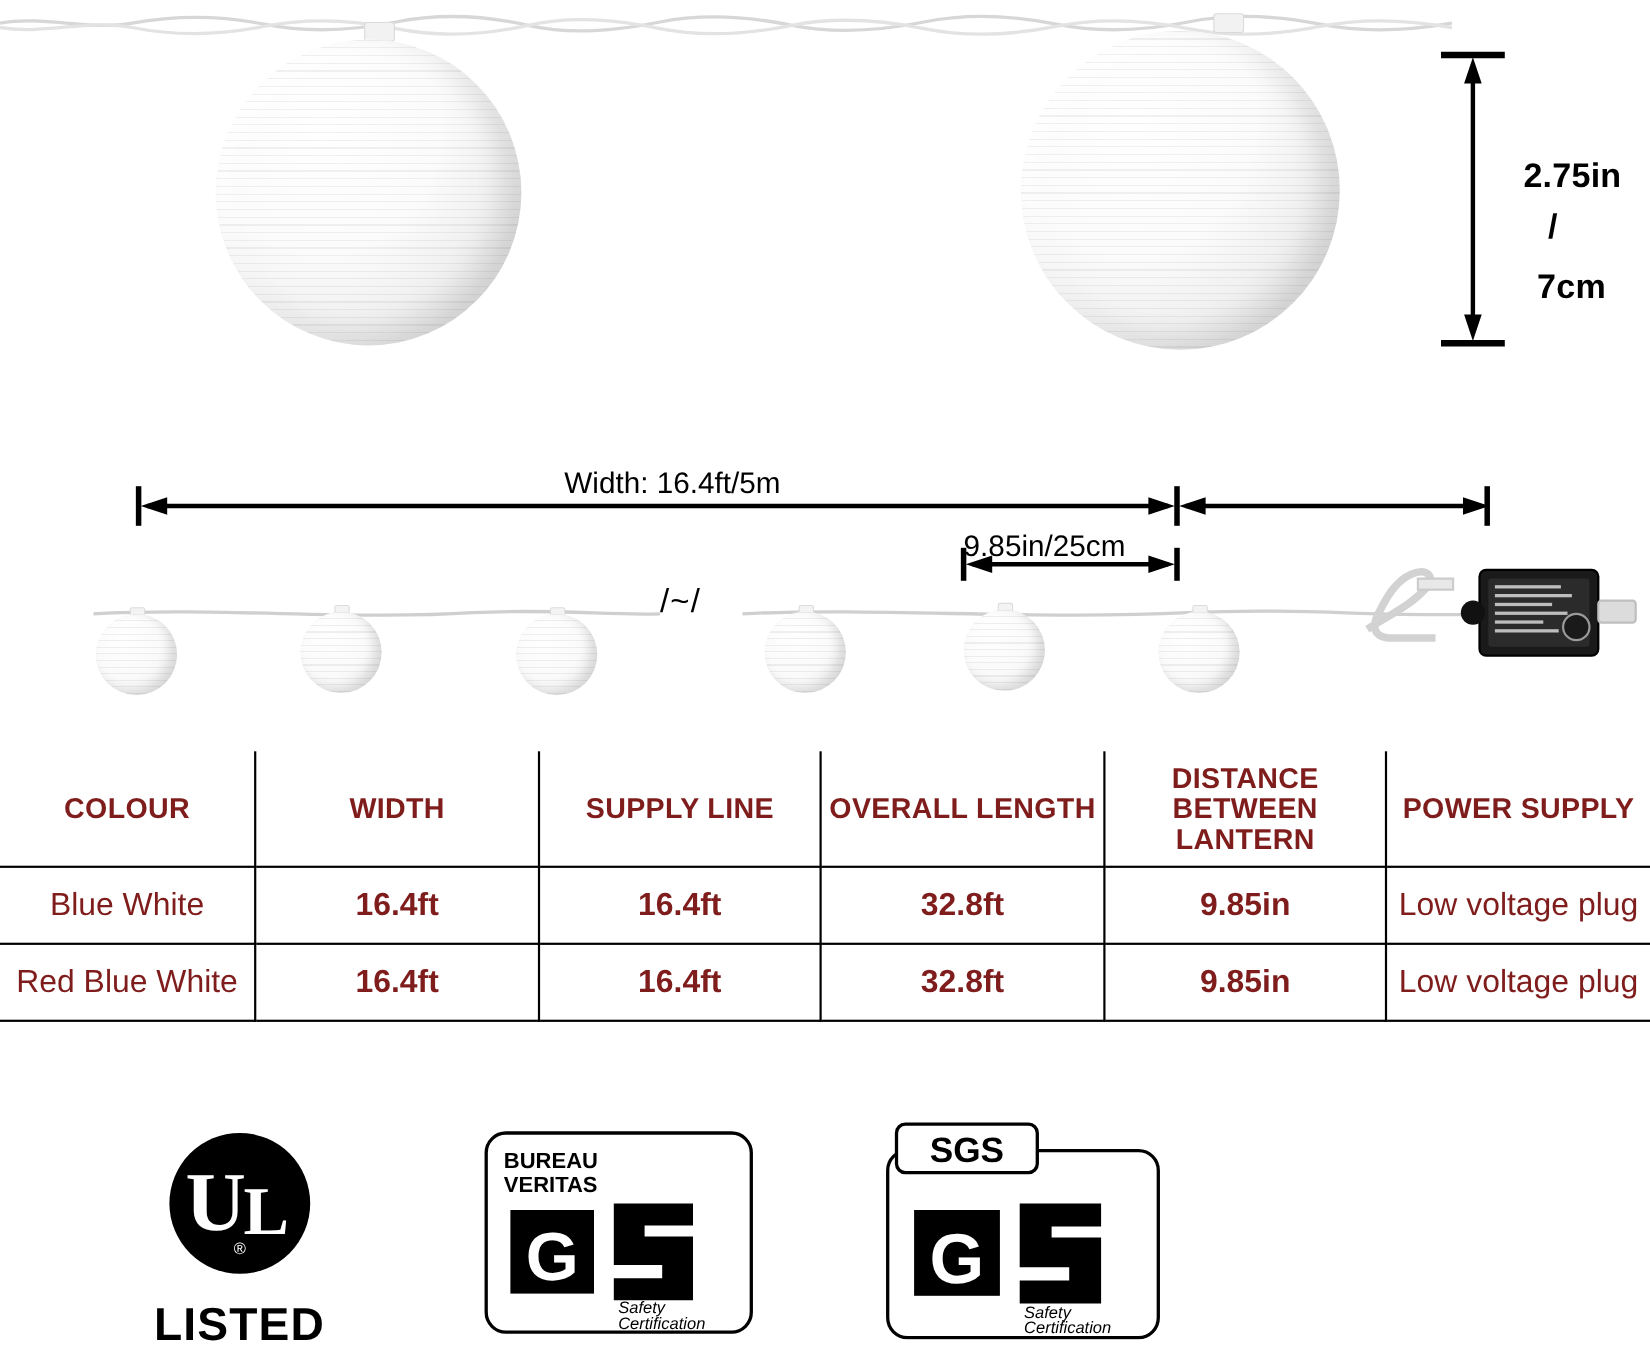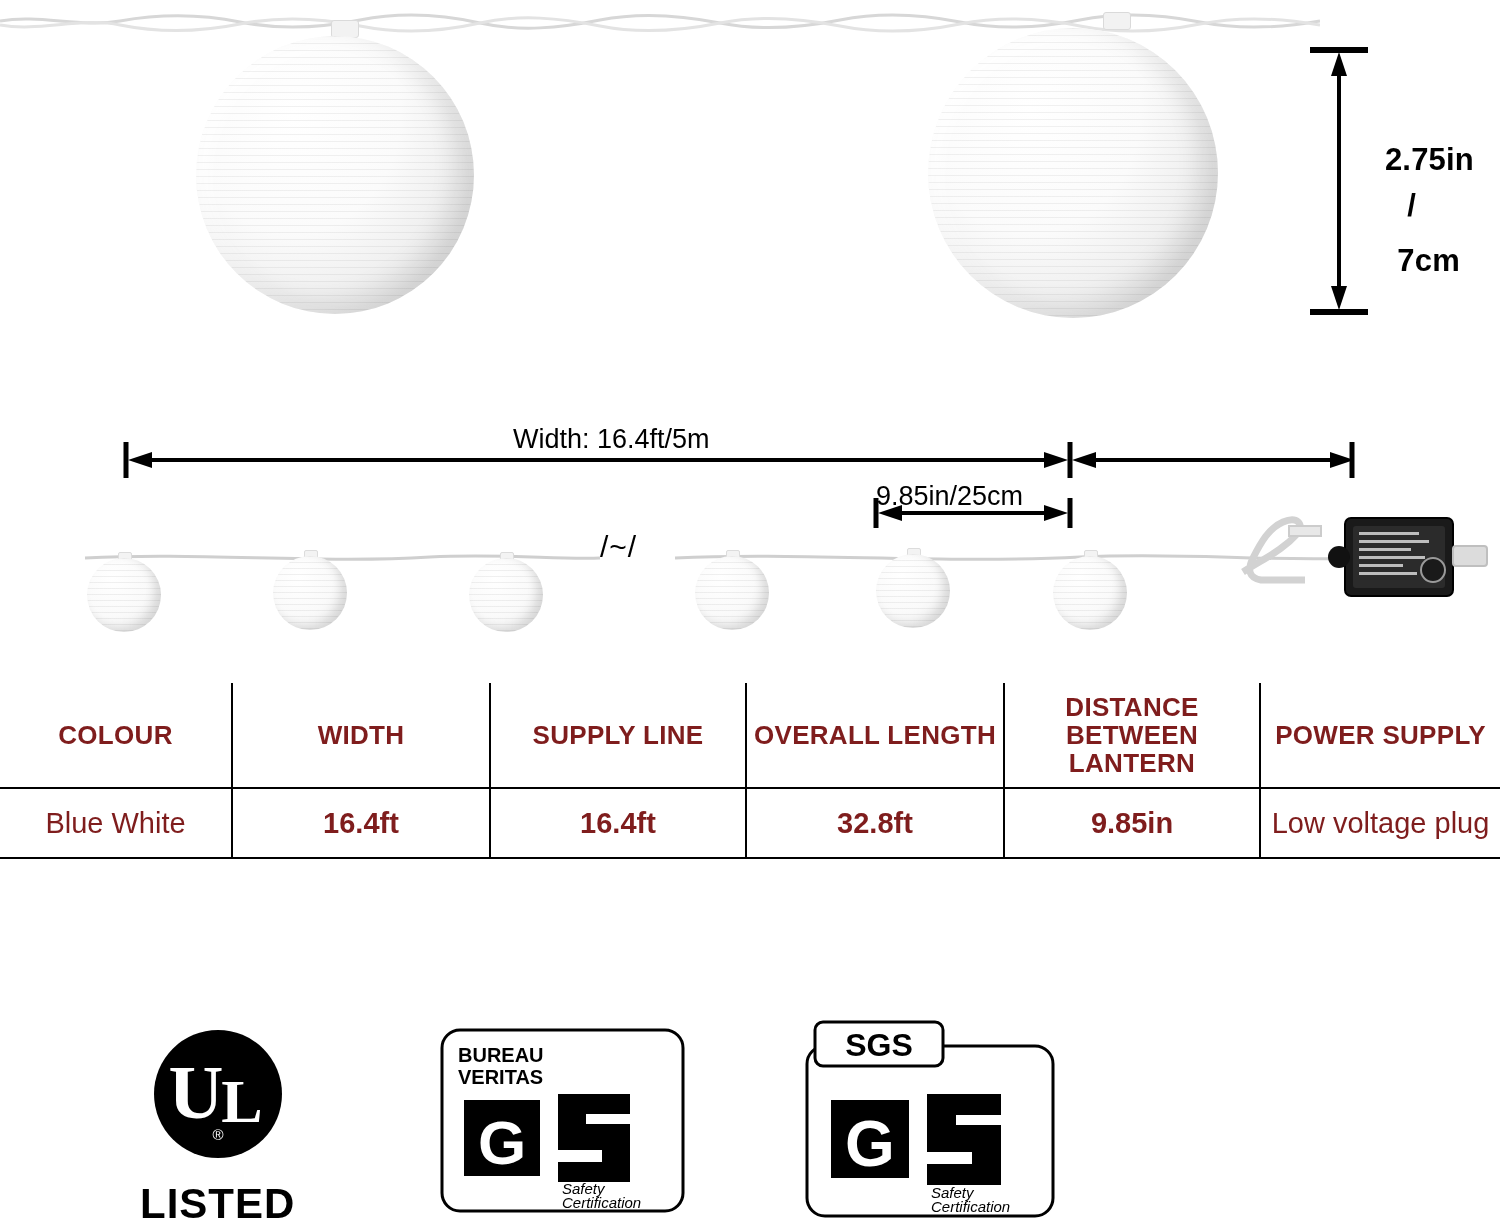--- a/index.html
+++ b/index.html
@@ -315,20 +315,28 @@
   </thead>
   <tbody>
     <tr>
       <td class="col-colour">Blue White</td>
       <td>16.4ft</td>
       <td>16.4ft</td>
       <td>32.8ft</td>
       <td>9.85in</td>
       <td class="col-power">Low voltage plug</td>
     </tr>
+    <tr>
+      <td class="col-colour">Red Blue White</td>
+      <td>16.4ft</td>
+      <td>16.4ft</td>
+      <td>32.8ft</td>
+      <td>9.85in</td>
+      <td class="col-power">Low voltage plug</td>
+    </tr>
   </tbody>
 </table>
 
 <div id="badges">
 
   <div id="ul-badge" class="badge">
     <svg viewBox="0 0 180 200" style="position:absolute; left:0; top:0; width:180px; height:200px;">
       <circle cx="88" cy="72" r="64" fill="#000"></circle>
       <text x="66" y="96" font-family="Liberation Serif, serif" font-size="76" font-weight="700" fill="#fff" text-anchor="middle">U</text>
       <text x="112" y="100" font-family="Liberation Serif, serif" font-size="62" font-weight="700" fill="#fff" text-anchor="middle">L</text>

